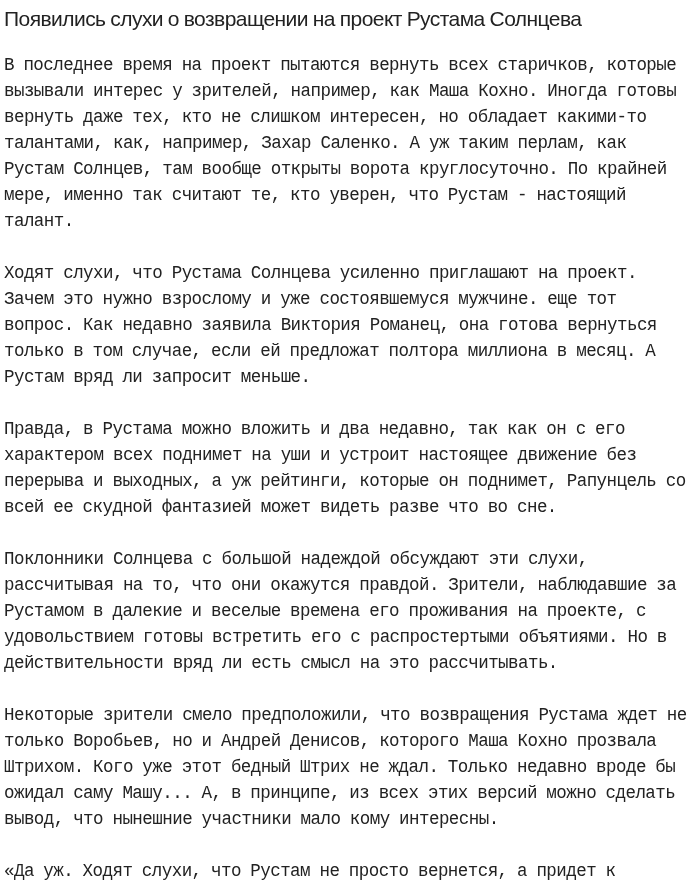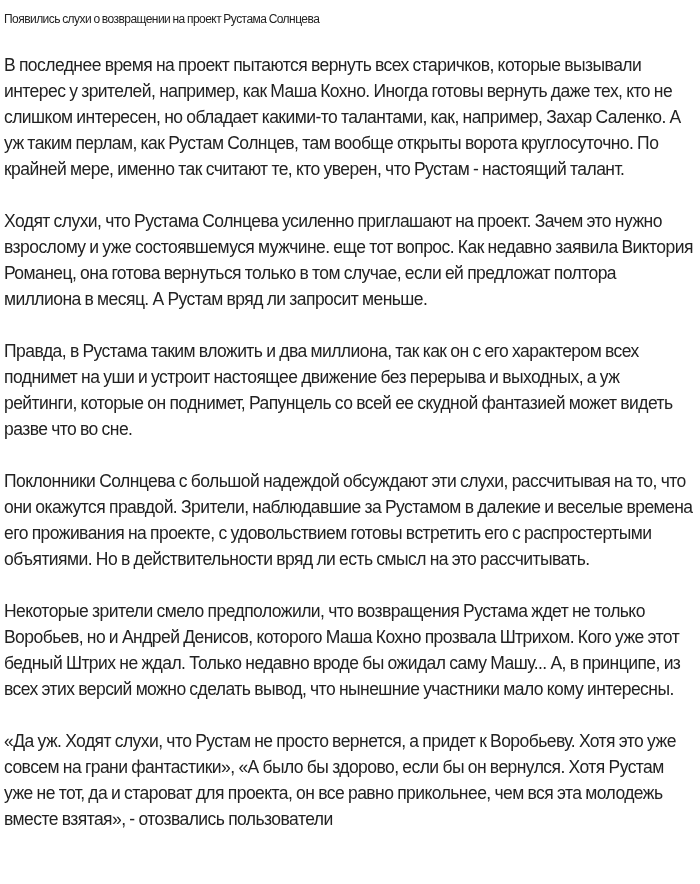--- a/index.html
+++ b/index.html
@@ -12,39 +12,40 @@
       height: 884px;
       overflow: hidden;
       font-family: "Liberation Sans", "DejaVu Sans", sans-serif;
       color: #222222;
     }
     .article {
       padding: 6px 0 0 4px;
       width: 690px;
     }
     .title {
-      font-size: 12px;
+      font-size: 21px;
       line-height: 26px;
       margin: 0 0 20px 0;
       font-weight: normal;
       letter-spacing: -0.55px;
       word-spacing: -0.5px;
     }
     .para {
       font-size: 17.5px;
       line-height: 26px;
       margin: 0 0 26px 0;
       letter-spacing: -0.55px;
       word-spacing: -0.5px;
+      font-family: Liberation Mono, monospace;
     }
   </style>
 </head>
 <body>
 
 <div class="article">
   <div class="title">Появились слухи о возвращении на проект Рустама Солнцева</div>
   <p class="para">В последнее время на проект пытаются вернуть всех старичков, которые вызывали интерес у зрителей, например, как Маша Кохно. Иногда готовы вернуть даже тех, кто не слишком интересен, но обладает какими-то талантами, как, например, Захар Саленко. А уж таким перлам, как Рустам Солнцев, там вообще открыты ворота круглосуточно. По крайней мере, именно так считают те, кто уверен, что Рустам - настоящий талант.</p>
   <p class="para">Ходят слухи, что Рустама Солнцева усиленно приглашают на проект. Зачем это нужно взрослому и уже состоявшемуся мужчине. еще тот вопрос. Как недавно заявила Виктория Романец, она готова вернуться только в том случае, если ей предложат полтора миллиона в месяц. А Рустам вряд ли запросит меньше.</p>
-  <p class="para">Правда, в Рустама таким вложить и два миллиона, так как он с его характером всех поднимет на уши и устроит настоящее движение без перерыва и выходных, а уж рейтинги, которые он поднимет, Рапунцель со всей ее скудной фантазией может видеть разве что во сне.</p>
+  <p class="para">Правда, в Рустама можно вложить и два недавно, так как он с его характером всех поднимет на уши и устроит настоящее движение без перерыва и выходных, а уж рейтинги, которые он поднимет, Рапунцель со всей ее скудной фантазией может видеть разве что во сне.</p>
   <p class="para">Поклонники Солнцева с большой надеждой обсуждают эти слухи, рассчитывая на то, что они окажутся правдой. Зрители, наблюдавшие за Рустамом в далекие и веселые времена его проживания на проекте, с удовольствием готовы встретить его с распростертыми объятиями. Но в действительности вряд ли есть смысл на это рассчитывать.</p>
   <p class="para">Некоторые зрители смело предположили, что возвращения Рустама ждет не только Воробьев, но и Андрей Денисов, которого Маша Кохно прозвала Штрихом. Кого уже этот бедный Штрих не ждал. Только недавно вроде бы ожидал саму Машу... А, в принципе, из всех этих версий можно сделать вывод, что нынешние участники мало кому интересны.</p>
   <p class="para">«Да уж. Ходят слухи, что Рустам не просто вернется, а придет к Воробьеву. Хотя это уже совсем на грани фантастики», «А было бы здорово, если бы он вернулся. Хотя Рустам уже не тот, да и староват для проекта, он все равно прикольнее, чем вся эта молодежь вместе взятая», - отозвались пользователи</p>
 </div>
 
 </body></html>

